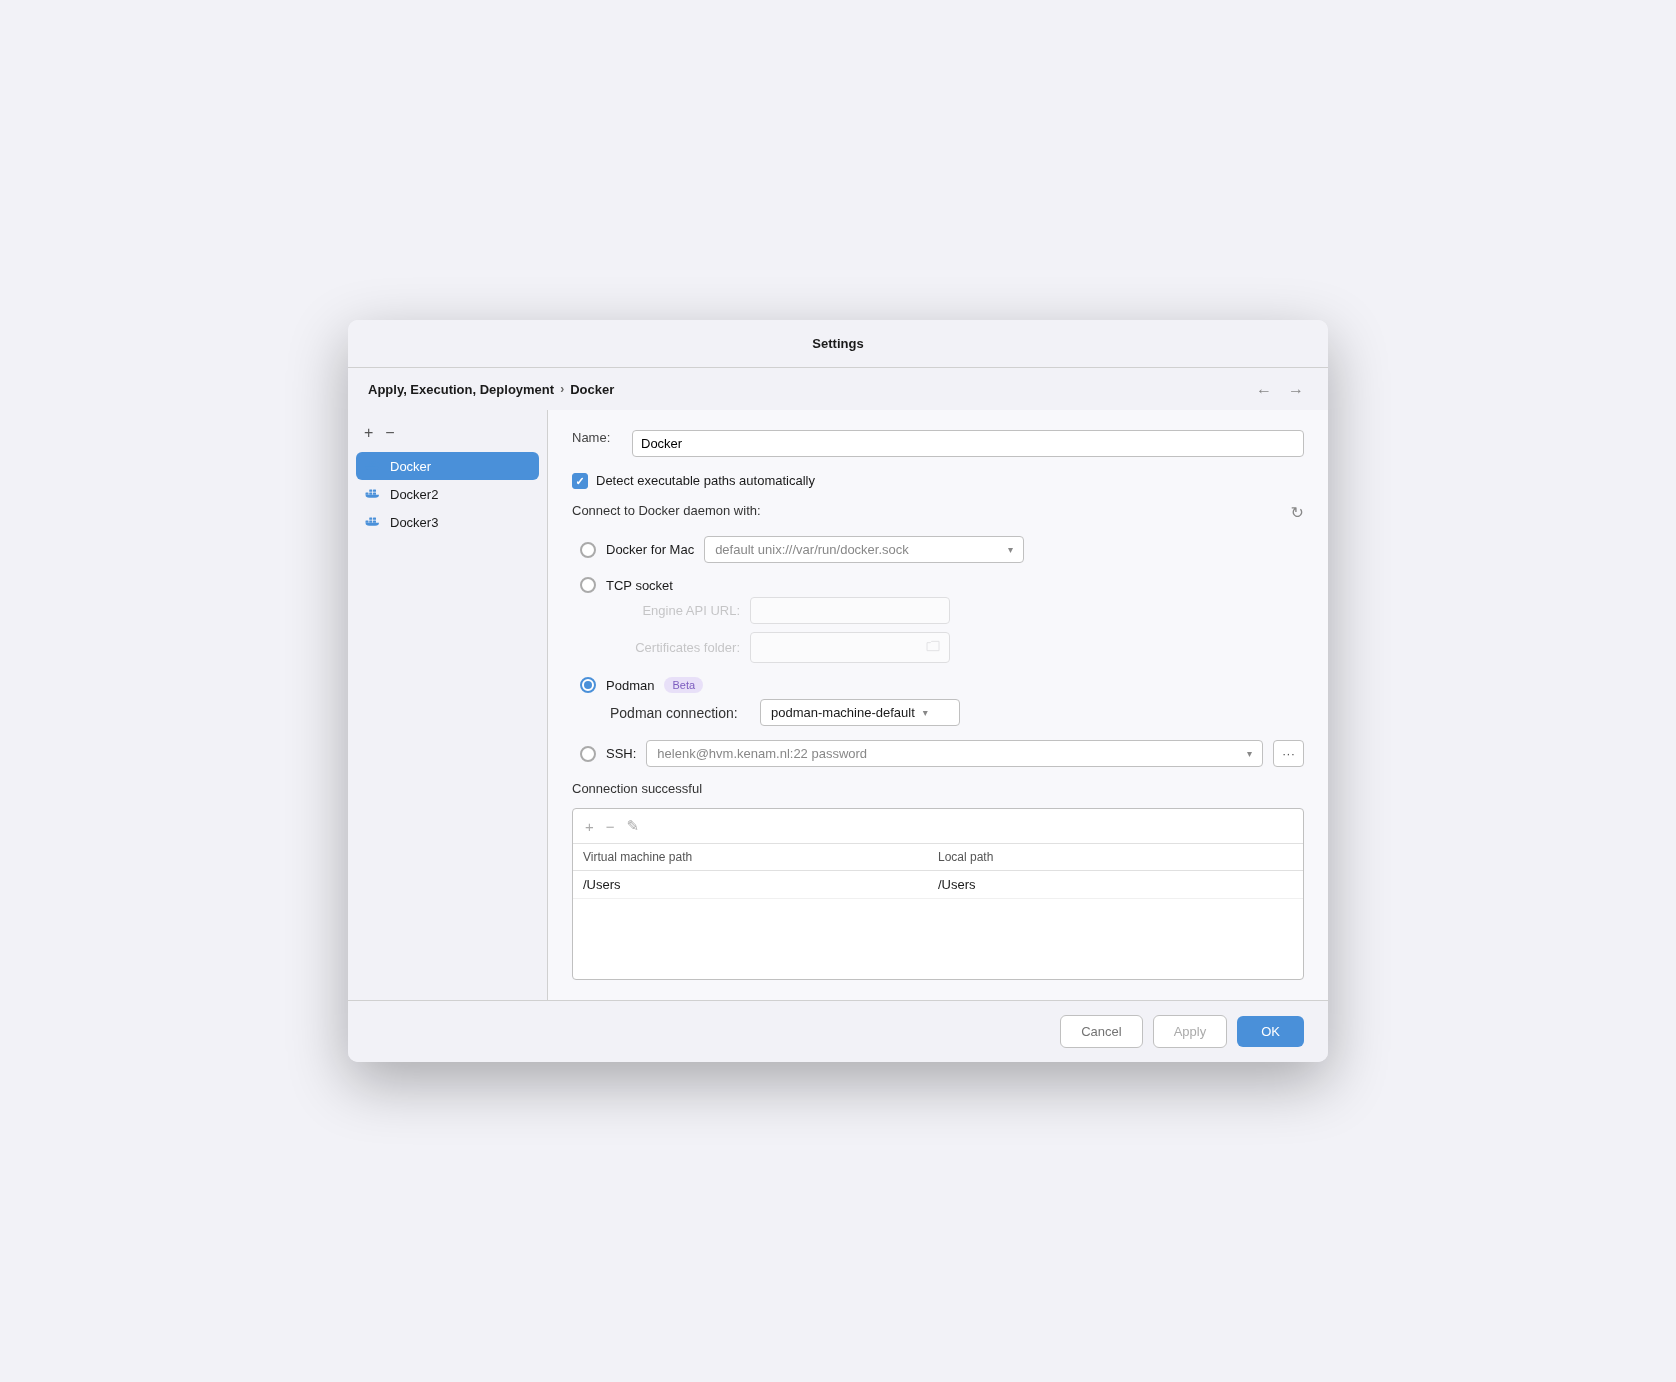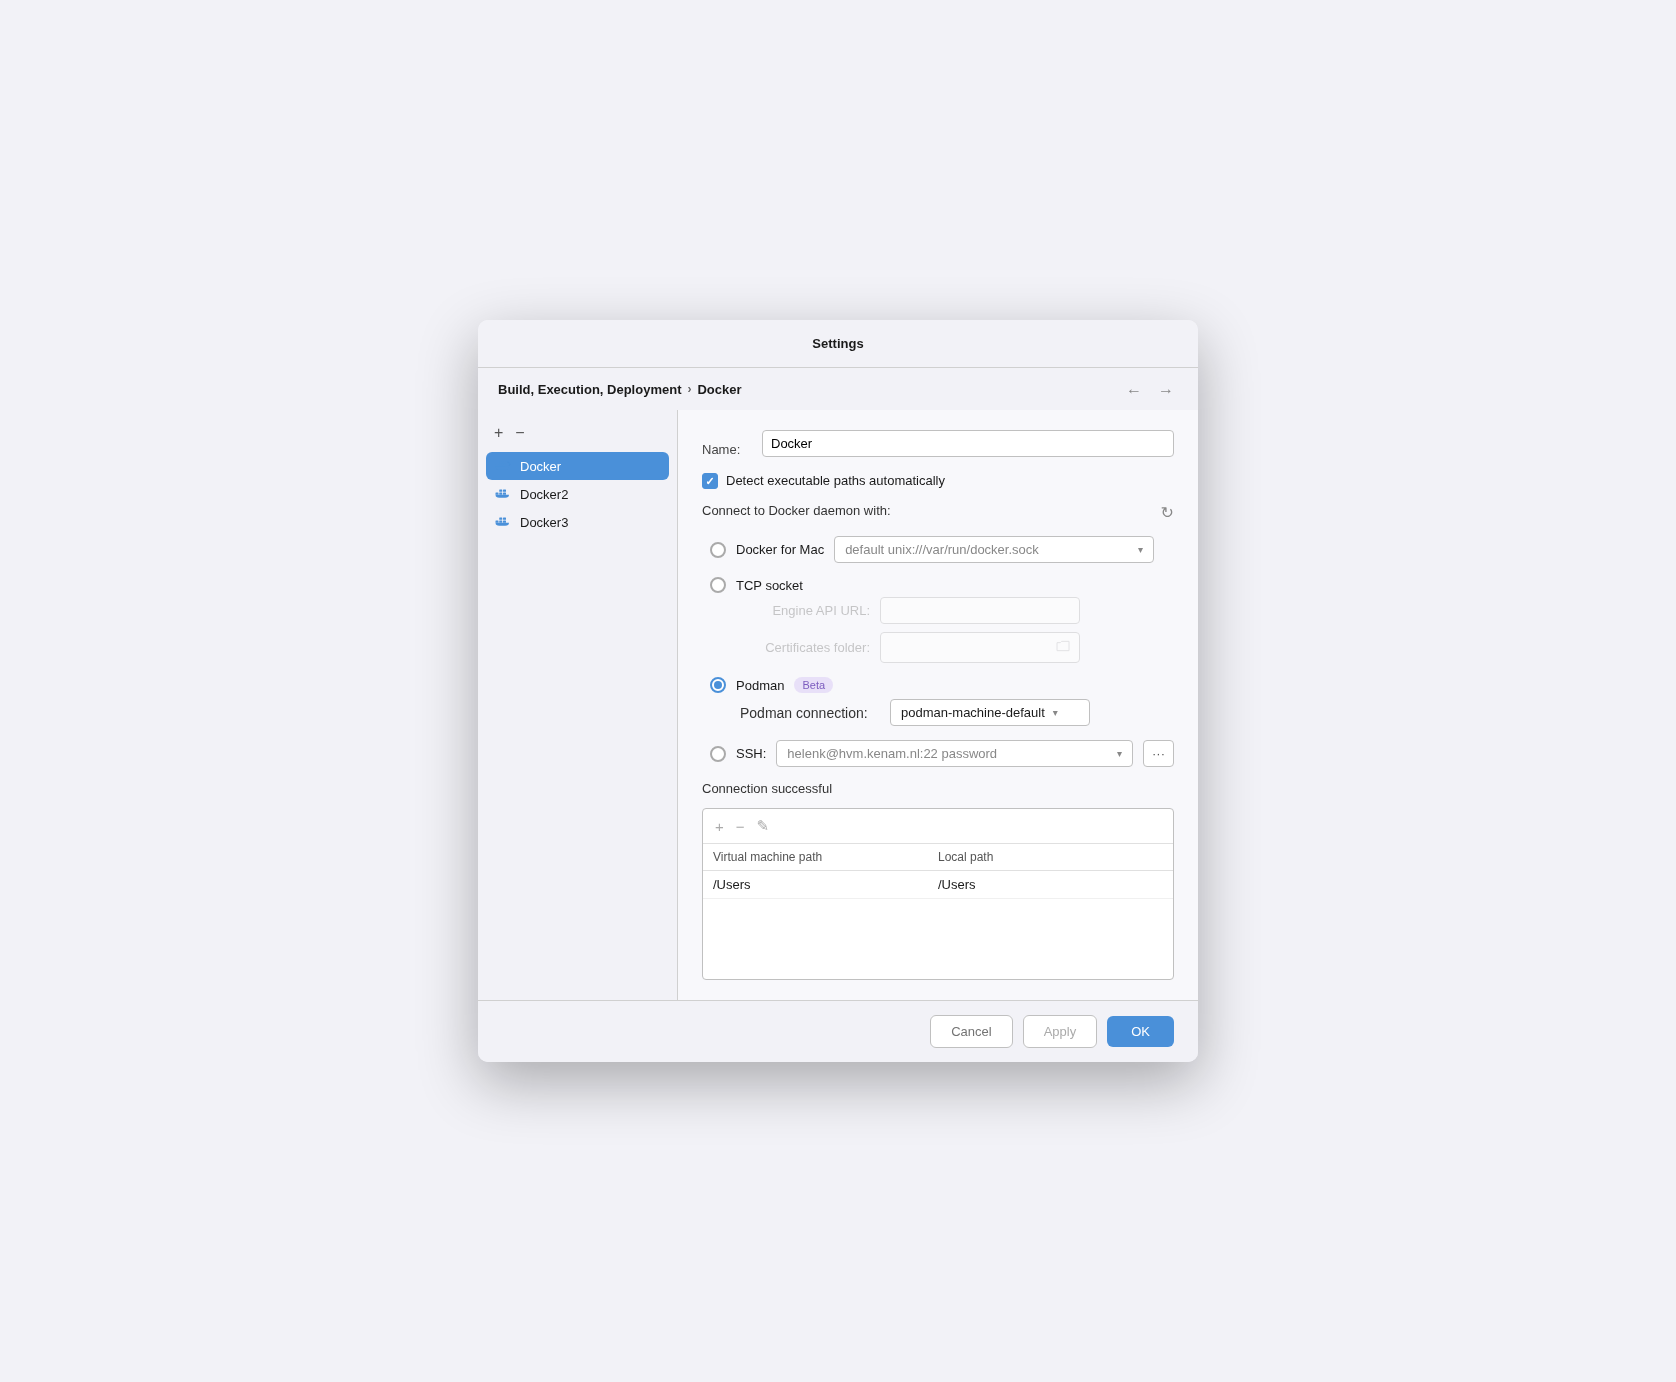--- a/index.html
+++ b/index.html
@@ -8,21 +8,21 @@
       background: #f2f2f7;
       display: flex;
       justify-content: center;
       align-items: center;
       min-height: 100vh;
       font-size: 13px;
       color: #1a1a1a;
     }
     .dialog {
       background: #f2f2f7;
-      width: 720px;
+      width: 980px;
       min-height: 740px;
       border-radius: 10px;
       box-shadow: 0 20px 60px rgba(0,0,0,0.3);
       display: flex;
       flex-direction: column;
       overflow: hidden;
     }
     .dialog-title {
       text-align: center;
       padding: 16px;
@@ -106,21 +106,21 @@
       flex-shrink: 0;
     }
     .content-panel {
       flex: 1;
       padding: 20px 24px;
       overflow-y: auto;
       background: #f8f8fb;
     }
     .field-row {
       display: flex;
-      align-items: flex-end;
+      align-items: flex-start;
       gap: 10px;
       margin-bottom: 16px;
     }
     .field-label {
       font-size: 13px;
       color: #444;
       min-width: 50px;
     }
     .field-input {
       flex: 1;
@@ -406,21 +406,21 @@
   </style>
 </head>
 <body>
 
 <div class="dialog">
 
   <div class="dialog-title">Settings</div>
 
   <div class="breadcrumb-row">
     <div class="breadcrumb">
-      <span>Build, Execution, Deployment</span>
+      <span>Apply, Execution, Deployment</span>
       <span class="breadcrumb-sep">›</span>
       <span>Docker</span>
     </div>
     <div class="breadcrumb-nav">
       <button class="nav-arrow">←</button>
       <button class="nav-arrow">→</button>
     </div>
   </div>
 
   <div class="main-content">

